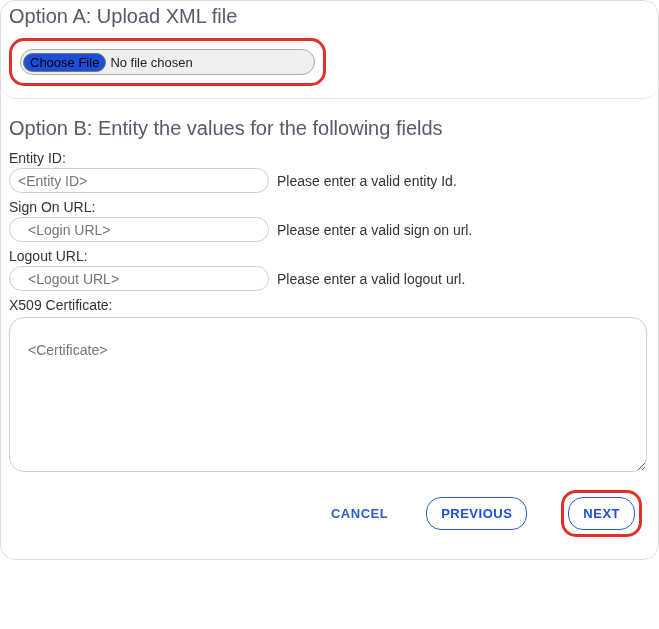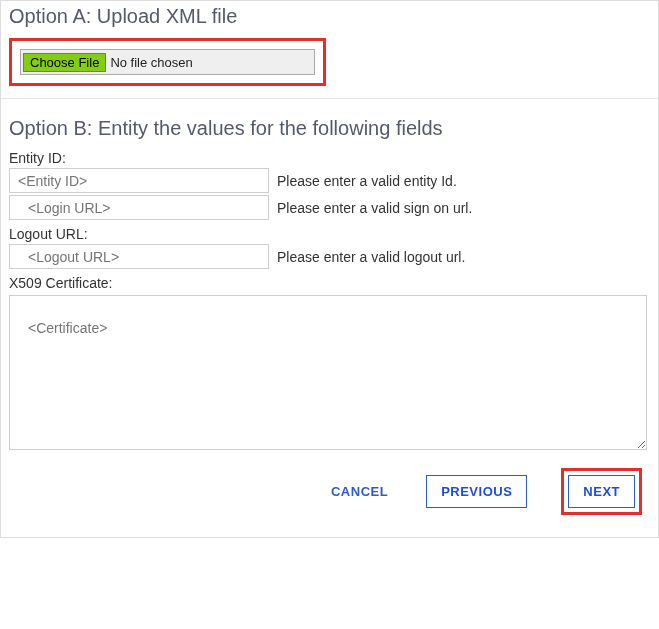--- a/index.html
+++ b/index.html
@@ -1,15 +1,15 @@
 <!DOCTYPE html>
 <html><head>
 <meta charset="utf-8">
 <style>
-  * { box-sizing: border-box; }
+  * { box-sizing: border-box; border-radius: 15px; }
   body {
     margin: 0;
     font-family: Arial, Helvetica, sans-serif;
     background: #fff;
     width: 659px;
   }
   .container {
     border: 1px solid #ddd;
     width: 659px;
   }
@@ -34,21 +34,21 @@
   .file-widget {
     display: inline-flex;
     align-items: center;
     background: #efefef;
     border: 1px solid #aaa;
     height: 26px;
     width: 295px;
     font-size: 13px;
   }
   .choose-btn {
-    background: #84cc16;
+    background: #1d4ed8;
     border: 1px solid #767676;
     padding: 1px 6px;
     font-size: 13px;
     font-family: Arial, sans-serif;
     margin: 2px 4px 2px 2px;
     cursor: pointer;
   }
   .no-file {
     color: #222;
     font-size: 13px;
@@ -144,20 +144,21 @@
 
   <div class="section-b">
     <h2 class="section-title">Option B: Entity the values for the following fields</h2>
 
     <label class="field-label">Entity ID:</label>
     <div class="field-row">
       <input type="text" class="text-input" placeholder="&lt;Entity ID&gt;" style="">
       <span class="hint">Please enter a valid entity Id.</span>
     </div>
 
+    <label class="field-label">Sign On URL:</label>
     <div class="field-row">
       <input type="text" class="text-input" style="padding-left: 18px;" placeholder="&lt;Login URL&gt;">
       <span class="hint">Please enter a valid sign on url.</span>
     </div>
 
     <label class="field-label">Logout URL:</label>
     <div class="field-row">
       <input type="text" class="text-input" style="padding-left: 18px;" placeholder="&lt;Logout URL&gt;">
       <span class="hint">Please enter a valid logout url.</span>
     </div>

